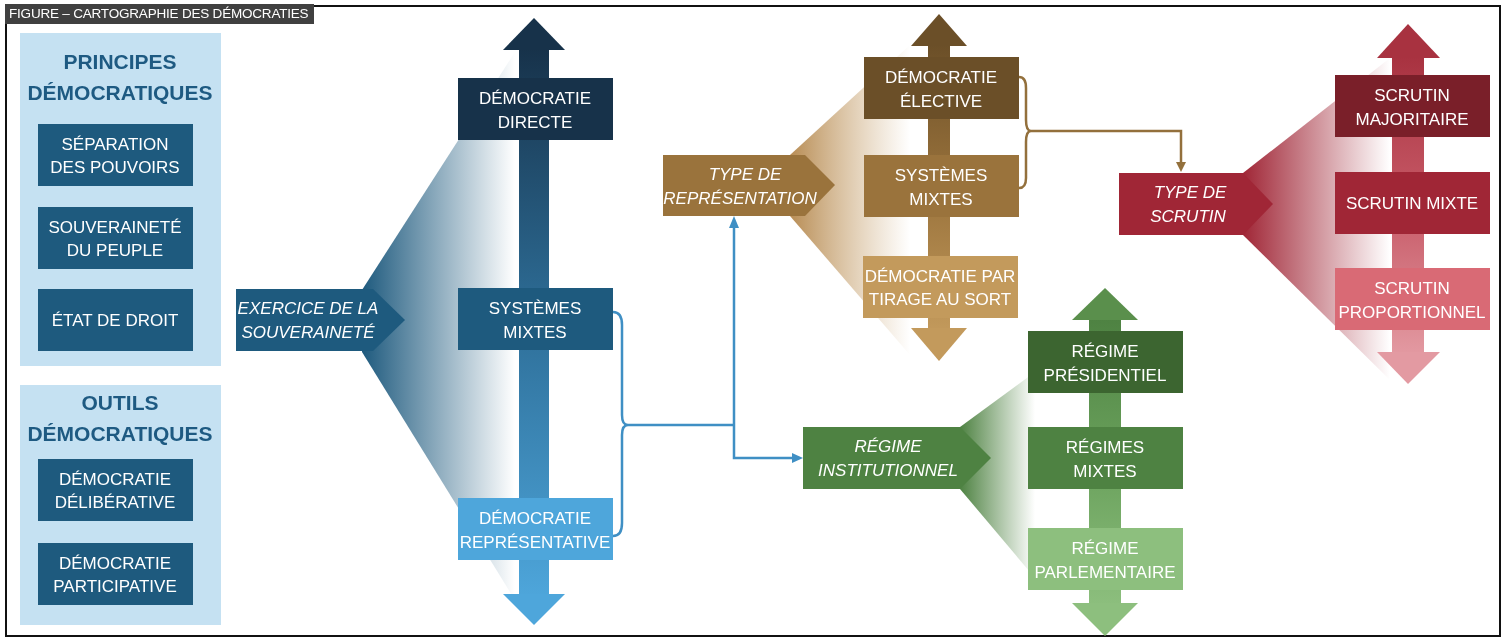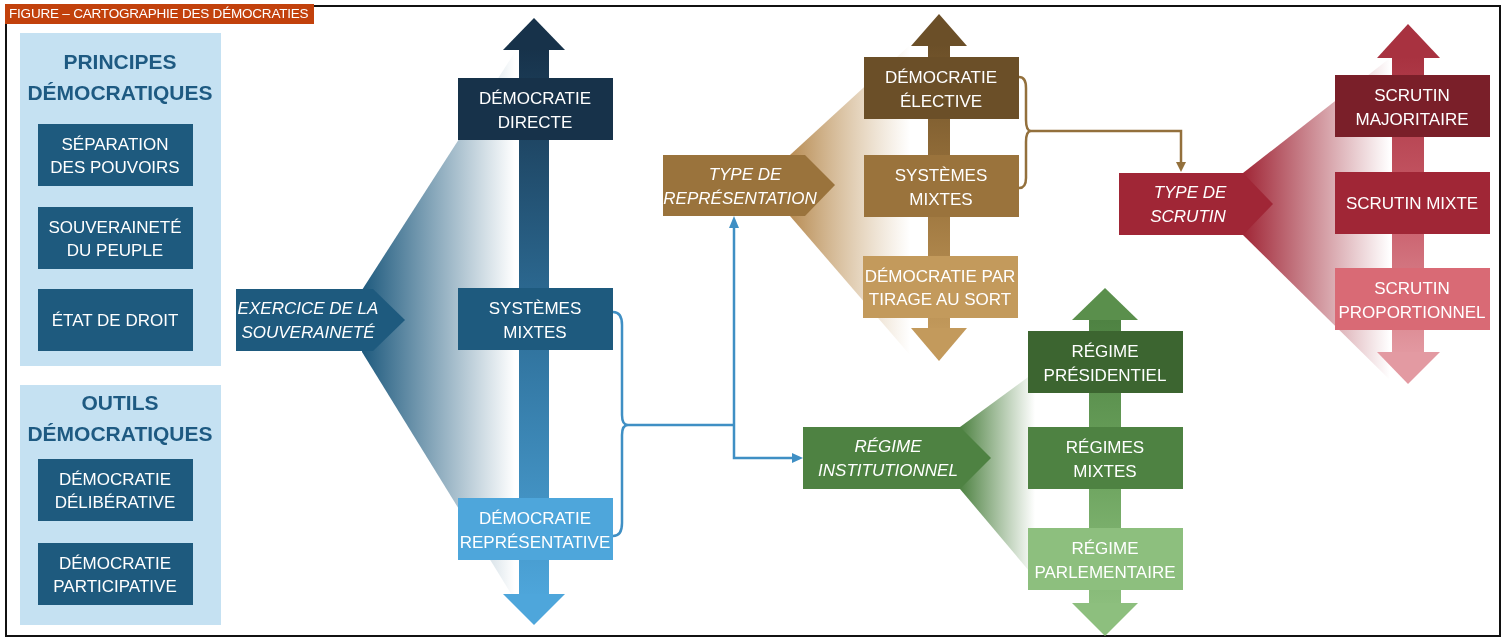--- a/index.html
+++ b/index.html
@@ -1,18 +1,18 @@
 <!DOCTYPE html>
 <html><head>
 <meta charset="utf-8">
 <style>
   html, body { margin:0; padding:0; background:#ffffff; }
   body { width:1506px; height:641px; position:relative; overflow:hidden; font-family:"Liberation Sans", sans-serif; }
   #frame { position:absolute; left:5px; top:5px; width:1496px; height:632px; border:2px solid #111; box-sizing:border-box; }
-  #title-tag { position:absolute; left:5px; top:4px; height:20px; background:#c2410c; color:#fff; font-size:13.5px; line-height:20px; padding:0 6px 0 4px; letter-spacing:-0.2px; font-family:"Liberation Sans", sans-serif; }
+  #title-tag { position:absolute; left:5px; top:4px; height:20px; background:#404040; color:#fff; font-size:13.5px; line-height:20px; padding:0 6px 0 4px; letter-spacing:-0.2px; font-family:"Liberation Sans", sans-serif; }
   svg { position:absolute; left:0; top:0; }
   .t { font-family:"Liberation Sans", sans-serif; fill:#fff; text-anchor:middle; font-size:17px; }
   .ti { font-family:"Liberation Sans", sans-serif; fill:#fff; text-anchor:middle; font-size:17px; font-style:italic; }
   .hd { font-family:"Liberation Sans", sans-serif; fill:#1e5a82; text-anchor:middle; font-size:21px; font-weight:bold; }
 </style>
 </head>
 <body>
 
 <div id="frame"></div>
 <div id="title-tag">FIGURE – CARTOGRAPHIE DES DÉMOCRATIES</div>

